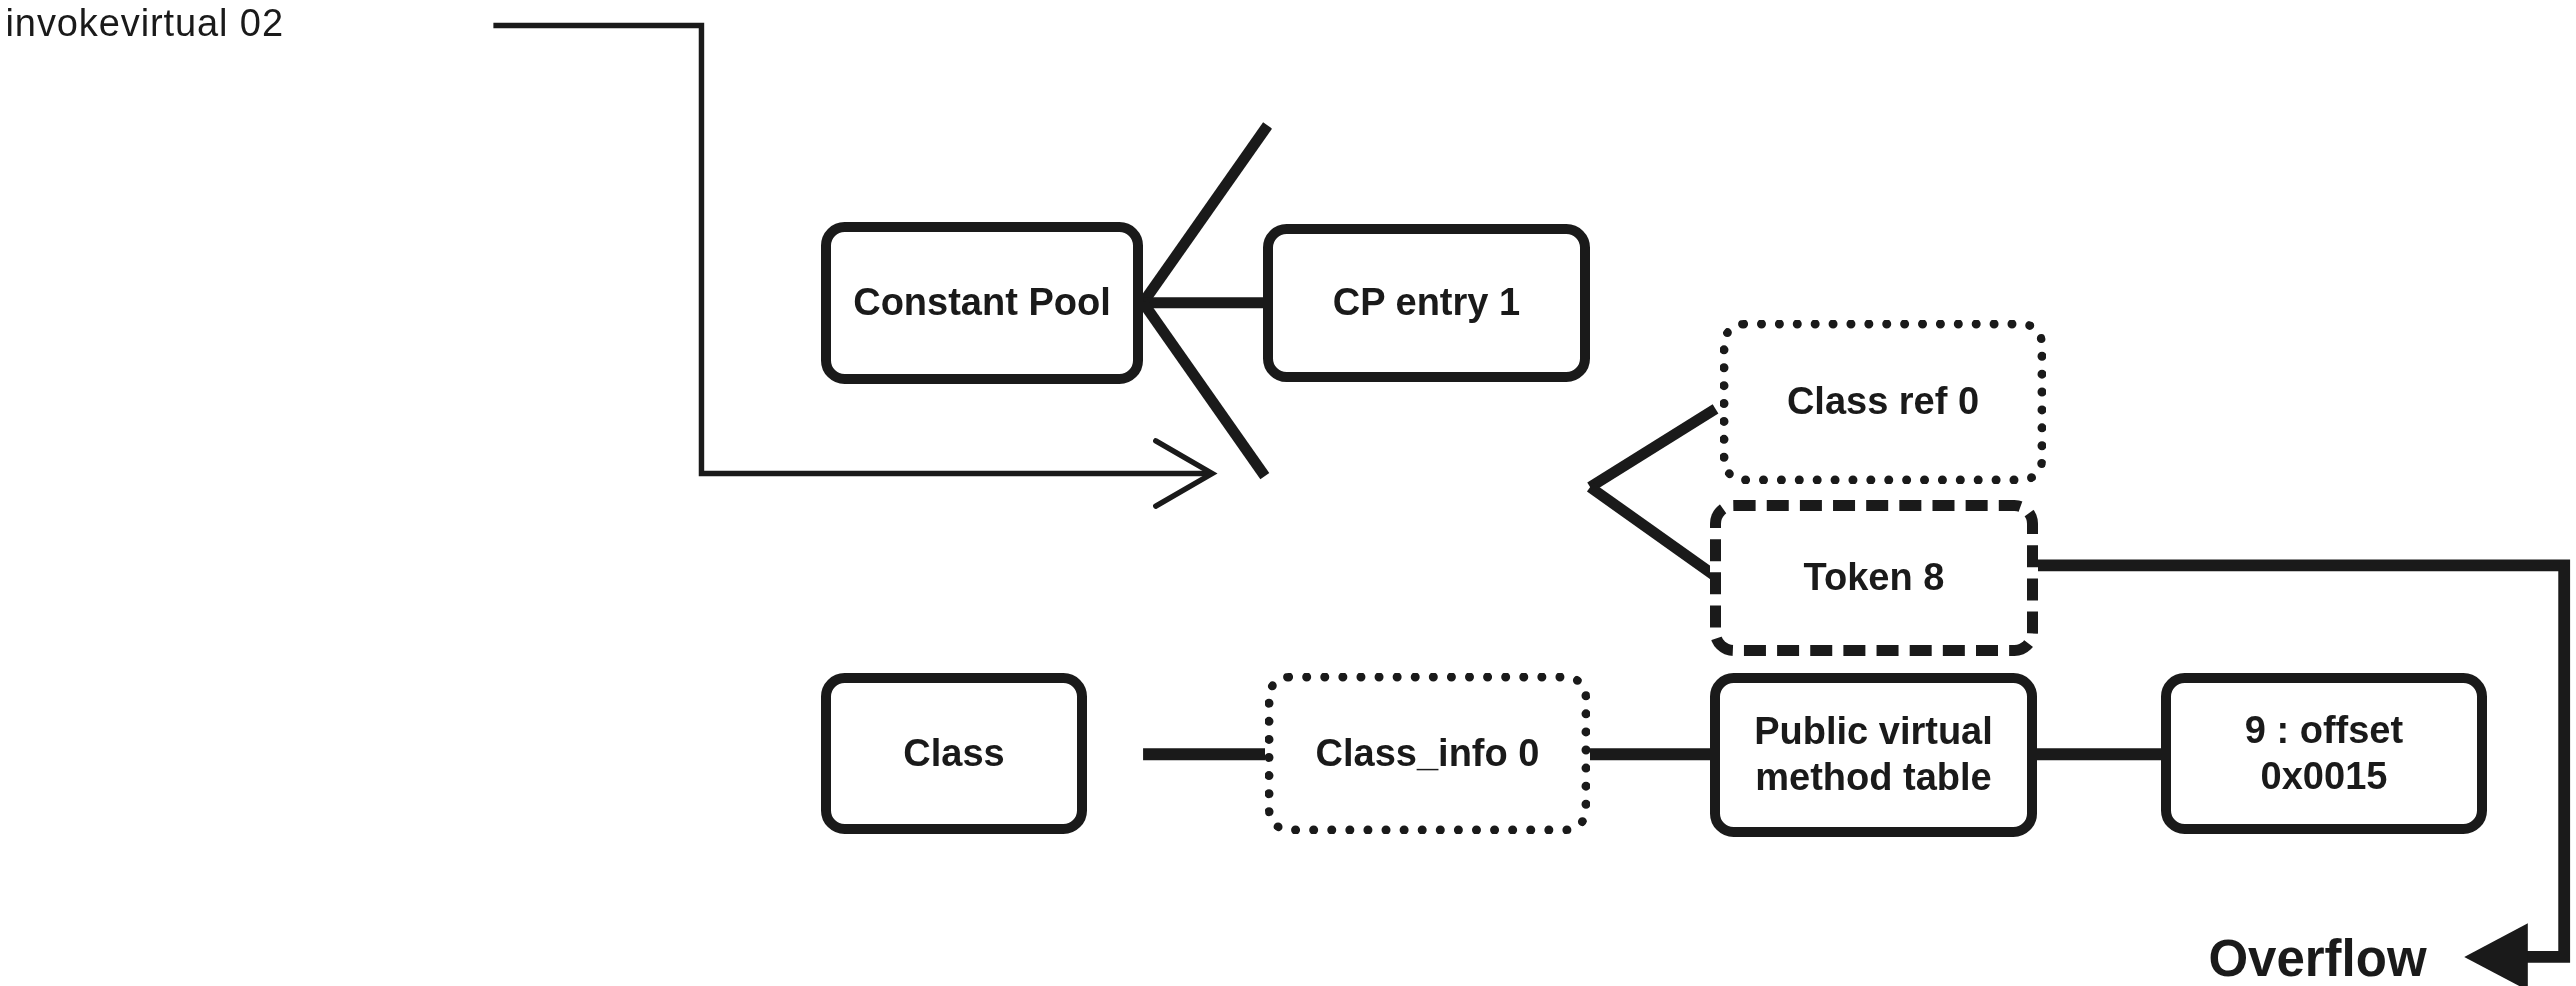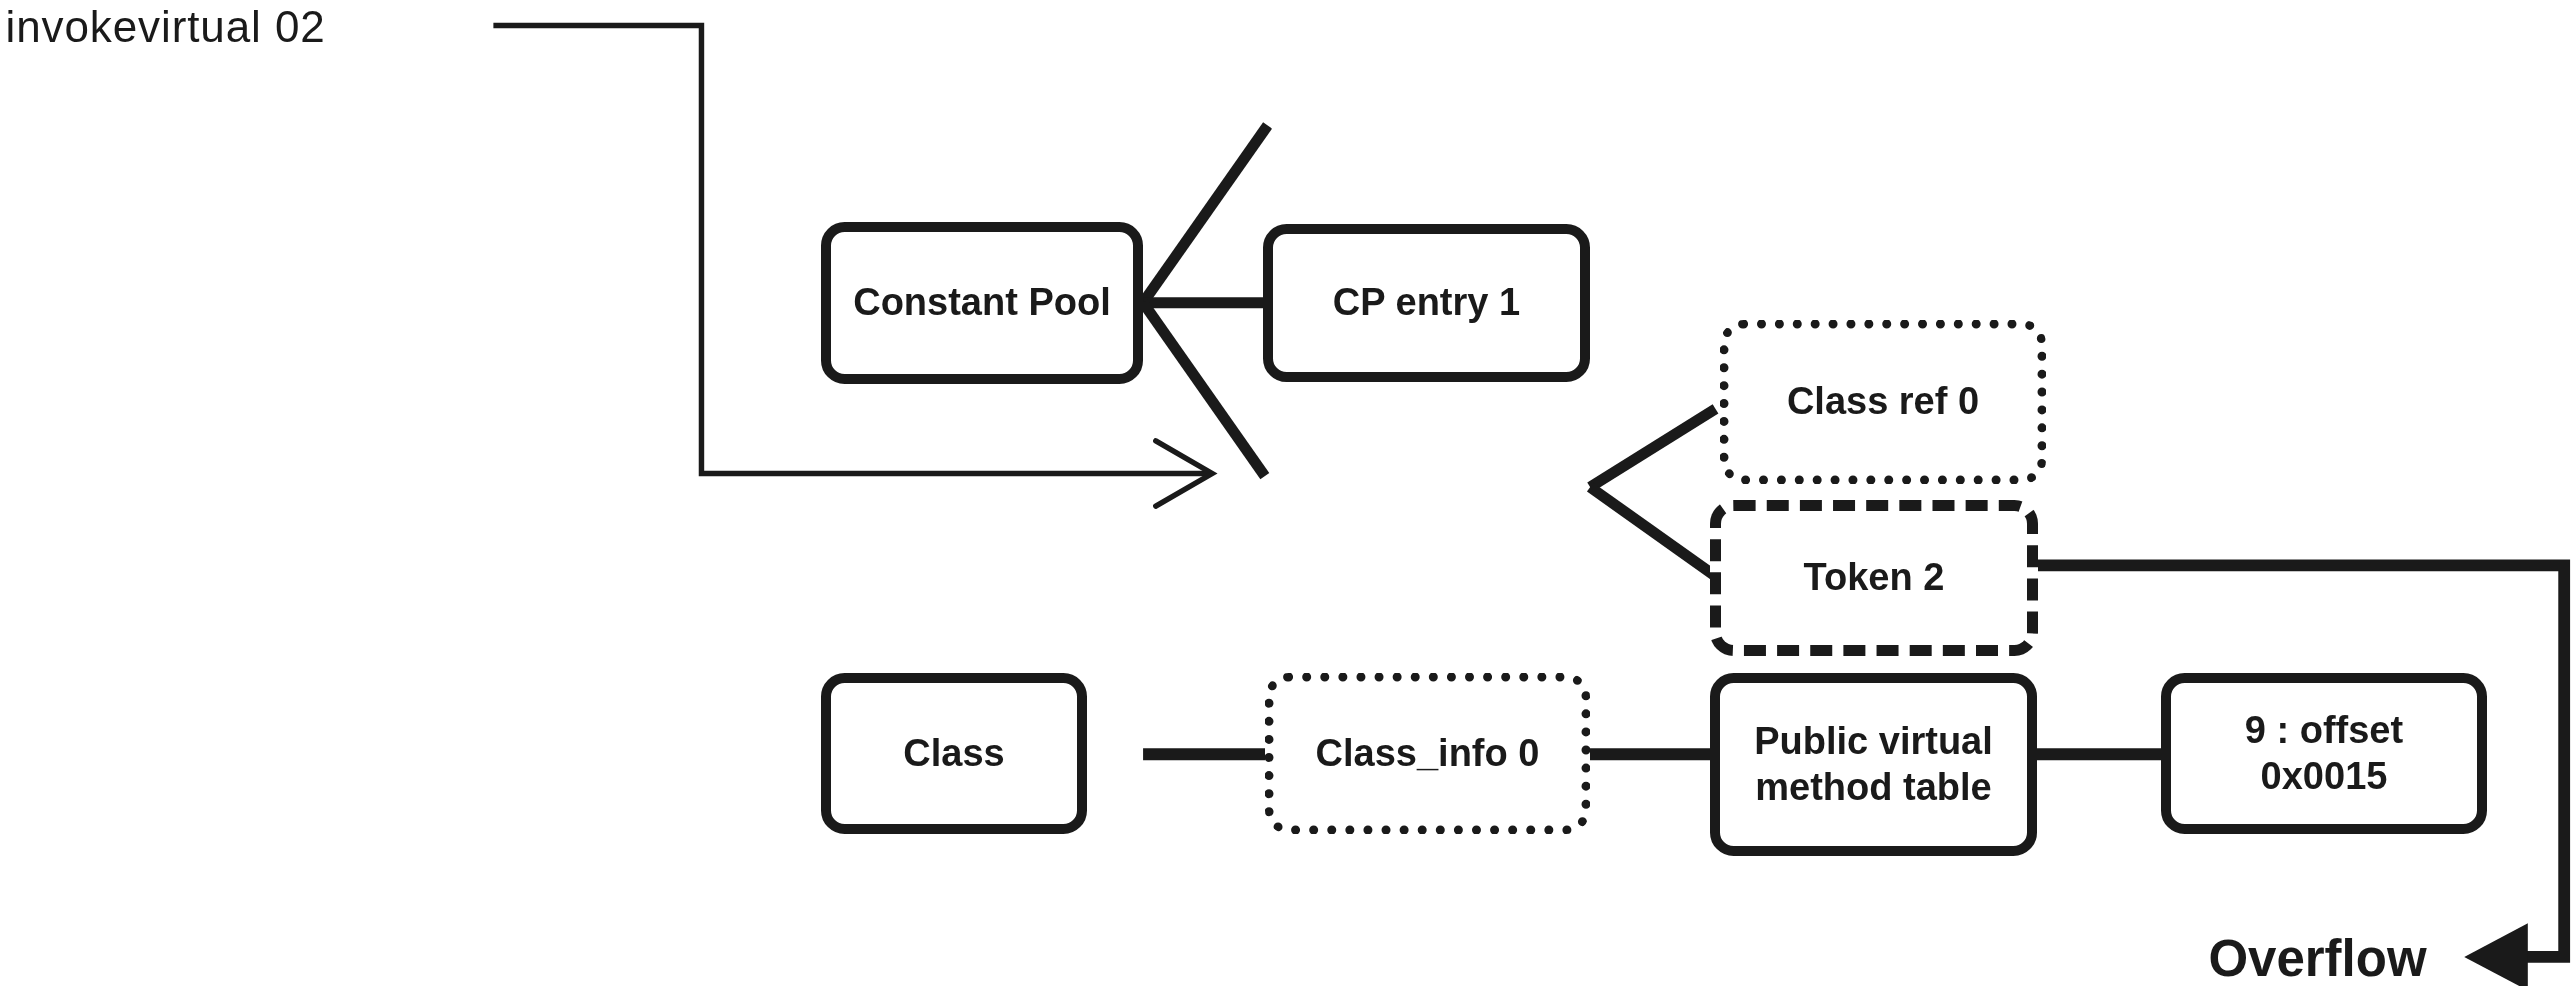--- a/index.html
+++ b/index.html
@@ -28,21 +28,21 @@
   .box.solid {border:10px solid var(--ink,#1a1a1a);}
   .box.dotted{border:9px dotted var(--ink,#1a1a1a);}
   .box.dashed{border:11px dashed var(--ink,#1a1a1a);}
   .freetext{
     position:absolute;
     white-space:nowrap;
     color:var(--ink,#1a1a1a);
   }
   .instruction{
     left:5.5px;top:1.8px;
-    font-size:44px;
+    font-size:38px;
     font-weight:normal;
     letter-spacing:0.9px;
   }
   .overflow{
     left:2181px;top:929px;width:273px;
     font-size:51px;
     font-weight:bold;
     text-align:center;
   }
 </style>
@@ -80,32 +80,32 @@
   <div class="box solid" style="left:1263px;top:224px;width:327px;height:158px">
     <span>CP entry 1</span>
   </div>
 
 
   <div class="box dotted" style="left:1720px;top:320px;width:326px;height:164px">
     <span>Class ref 0</span>
   </div>
 
   <div class="box dashed" style="left:1710px;top:500px;width:328px;height:156px">
-    <span>Token 2</span>
+    <span>Token 8</span>
   </div>
 
   <div class="box solid" style="left:821px;top:673px;width:266px;height:161px">
     <span>Class</span>
   </div>
 
   <div class="box dotted" style="left:1265px;top:673px;width:325px;height:161px">
     <span>Class_info 0</span>
   </div>
 
-  <div class="box solid" style="left:1710px;top:673px;width:327px;height:183px">
+  <div class="box solid" style="left:1710px;top:673px;width:327px;height:164px">
     <span>Public virtual</span>
     <span>method table</span>
   </div>
 
   <div class="box solid" style="left:2161px;top:673px;width:326px;height:161px">
     <span>9 : offset</span>
     <span>0x0015</span>
   </div>
 
   <div class="freetext overflow">Overflow</div>

